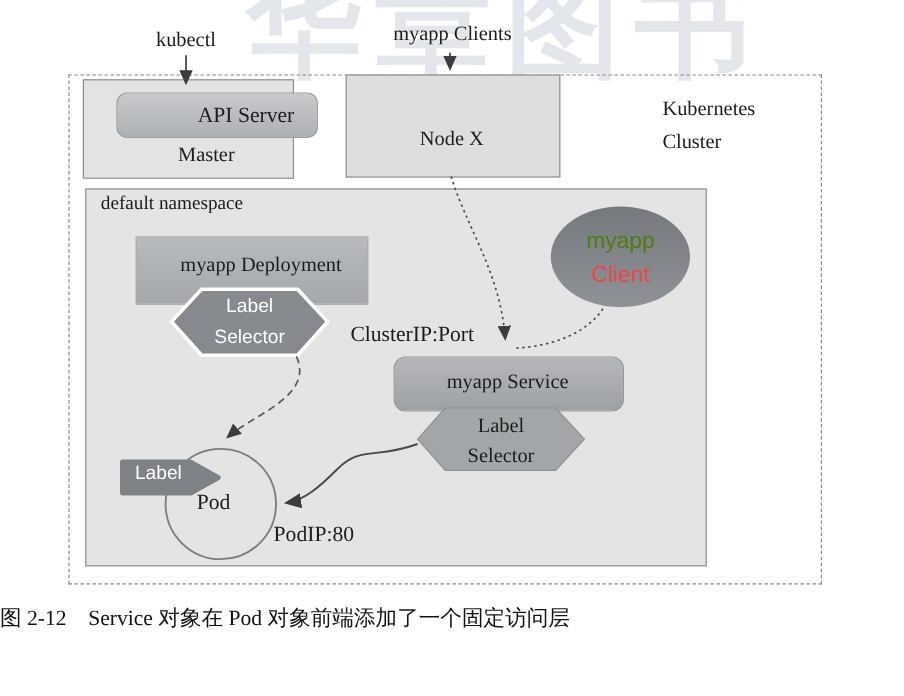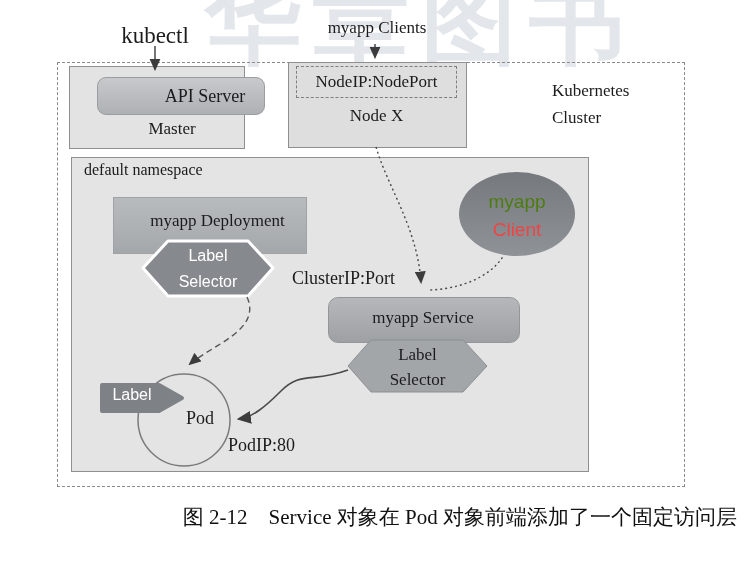--- a/index.html
+++ b/index.html
@@ -31,45 +31,44 @@
   .service-label{left:328px;top:308px;width:190px;text-align:center;font-size:17px;}
   .hex1-label{left:161px;top:243px;width:94px;text-align:center;font-size:16px;line-height:26px;
               color:#ffffff;font-family:"Liberation Sans","DejaVu Sans",sans-serif;}
   .hex2-label{left:372px;top:342px;width:91px;text-align:center;font-size:17px;line-height:25px;}
   .client-l1{left:480px;top:191px;width:74px;text-align:center;font-size:19px;color:#4d7c0f;
              font-family:"Liberation Sans","DejaVu Sans",sans-serif;}
   .client-l2{left:480px;top:219px;width:74px;text-align:center;font-size:19px;color:#ef4444;
              font-family:"Liberation Sans","DejaVu Sans",sans-serif;}
   .tag-label{left:103px;top:386px;width:58px;text-align:center;font-size:16px;color:#fff;
              font-family:"Liberation Sans","DejaVu Sans",sans-serif;}
-  .pod-label{left:154px;top:408px;width:60px;text-align:right;font-size:18px;}
+  .pod-label{left:164px;top:408px;width:60px;text-align:left;font-size:18px;}
   .podip-label{left:228px;top:435px;font-size:18px;}
-  .kubectl-label{left:118px;top:23px;width:74px;text-align:center;font-size:23px;}
+  .kubectl-label{left:118px;top:23px;width:74px;text-align:center;font-size:17px;}
   .clients-label{left:310px;top:18px;width:134px;text-align:center;font-size:17px;}
-  .caption{left:0;top:503px;width:705px;text-align:right;font-size:21px;color:#111;padding-left:32px;}
+  .caption{left:0;top:503px;width:705px;text-align:left;font-size:18px;color:#111;}
   .wm-bottom{right:11px;top:537px;text-align:right;font-family:"Liberation Sans","DejaVu Sans",sans-serif;}
   .wm-bottom .t{font-size:14px;letter-spacing:5px;color:#8f9296;}
   .wm-bottom .u{font-size:10px;color:#9aa0a4;margin-top:3px;letter-spacing:0.5px;}
   svg.overlay{position:absolute;left:0;top:0;pointer-events:none;}
 </style>
 </head>
 <body>
 
 <div class="page">
 
   <div class="abs wm-top">华章图书</div>
 
   <div class="abs cluster-box"></div>
 
   <div class="abs master-box"></div>
   <div class="abs api-server">API Server</div>
   <div class="abs master-label">Master</div>
 
   <div class="abs node-box"></div>
-  <div class="abs nodeport-box">NodeIP:NodePort</div>
   <div class="abs node-label">Node X</div>
 
   <div class="abs k8s-label">
     <div>Kubernetes</div>
     <div>Cluster</div>
   </div>
 
   <div class="abs ns-box"></div>
   <div class="abs ns-label">default namespace</div>
 

